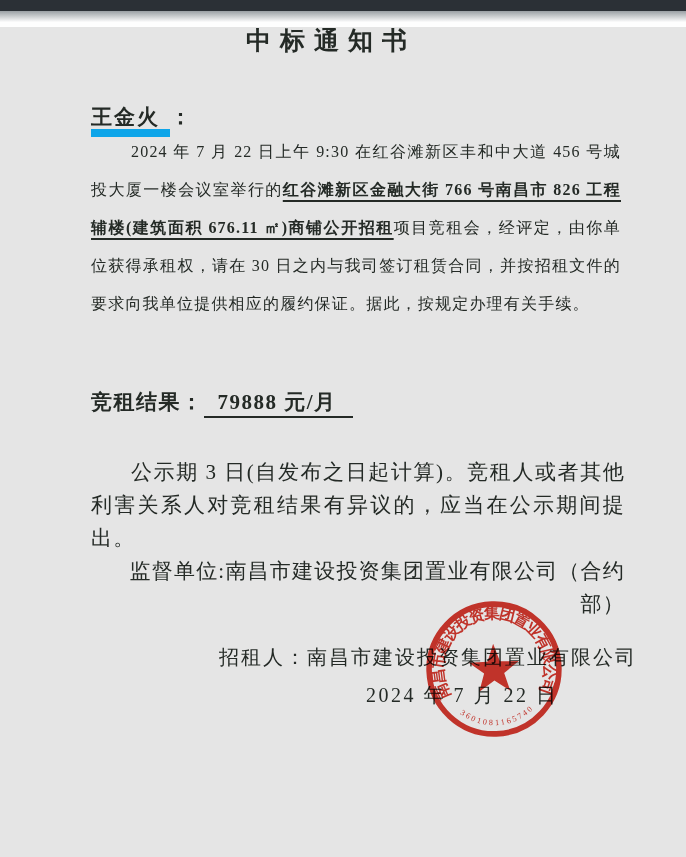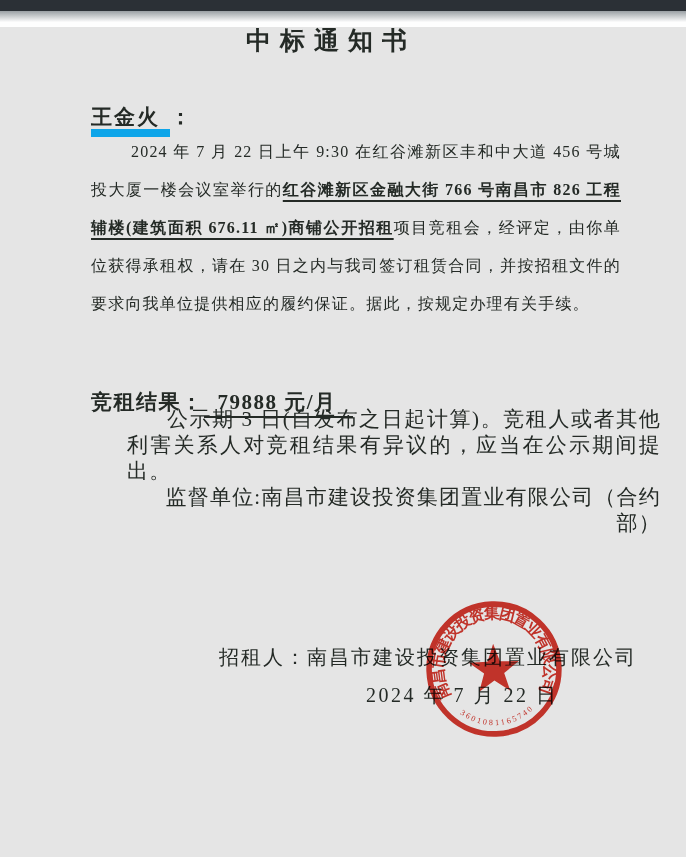--- a/index.html
+++ b/index.html
@@ -69,26 +69,25 @@
     font-weight: bold;
     letter-spacing: 1.5px;
     margin-top: 30px;
   }
   .result-line .value {
     border-bottom: 2px solid #242a26;
     padding: 0 16px 2px 14px;
   }
   .closing-block {
     position: absolute;
-    top: 406px; left: 91px;
+    top: 456px; left: 91px;
     width: 534px;
     font-size: 21px;
-    line-height: 26px;
+    line-height: 33px;
     letter-spacing: 1.2px;
-    margin-left: 36px;
   }
   .closing-block .notice {
     text-align: justify;
     text-indent: 40px;
     margin: 0;
   }
   .closing-block .ind { padding-left: 34px; text-align: right; }
   .lessor-line {
     position: absolute;
     top: 644px; left: 219px;

